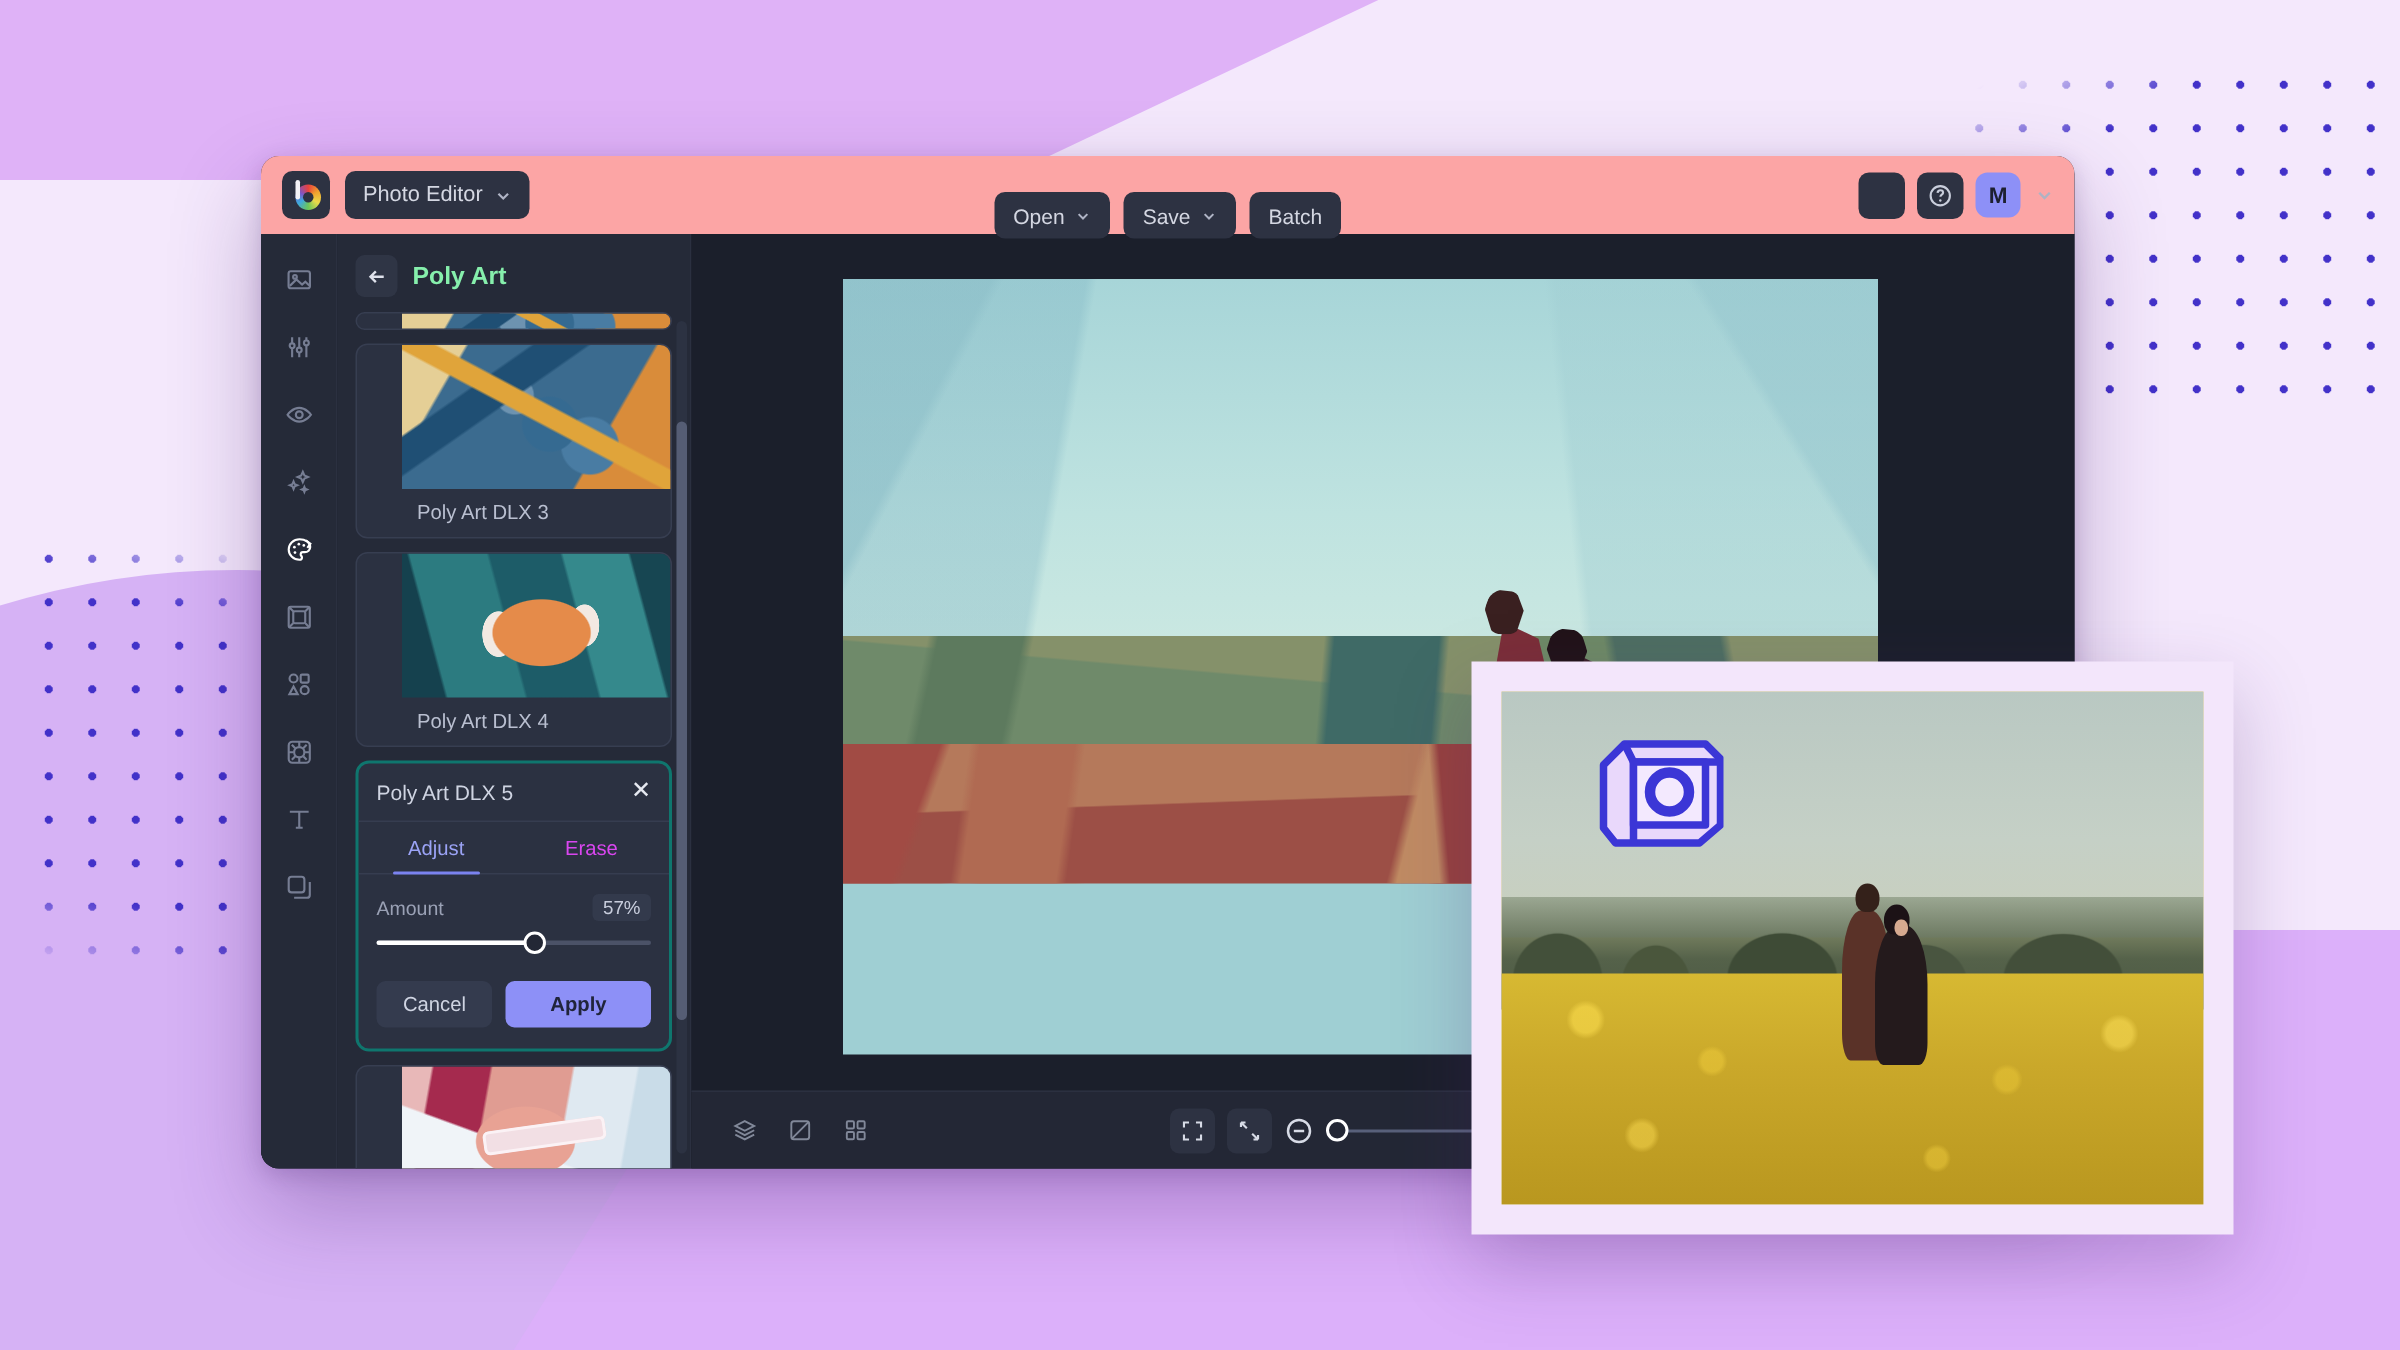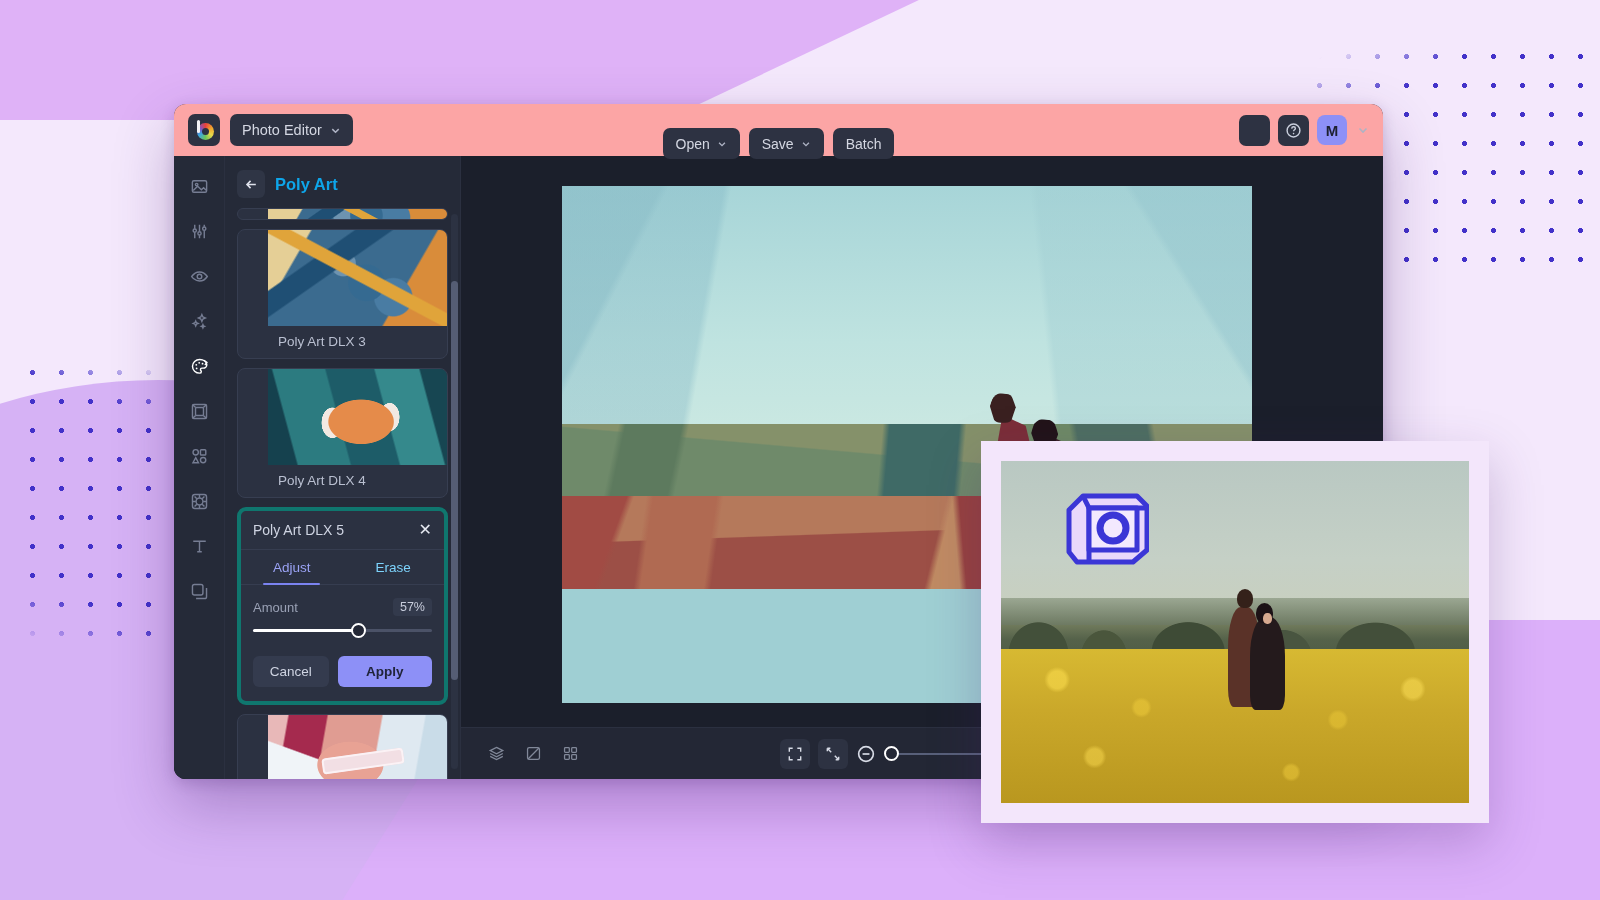--- a/index.html
+++ b/index.html
@@ -150,21 +150,21 @@
   .panel-head {
     display: flex; align-items: center; gap: 10px;
     padding: 14px 12px 10px 12px;
   }
   .back-btn {
     width: 28px; height: 28px; border-radius: 6px;
     background: #2f3545; color: #dfe2ec;
     display: flex; align-items: center; justify-content: center;
     font-size: 16px; cursor: pointer;
   }
-  .panel-title { color: #0ea5e9; font-size: 16.5px; font-weight: bold; }
+  .panel-title { color: #86efac; font-size: 16.5px; font-weight: bold; }
   .panel-scroll {
     flex: 1; overflow: hidden;
     padding: 0 12px 12px 12px;
     position: relative;
   }
   .thumb-card {
     background: #2b3141; border-radius: 8px;
     border: 1px solid #373e51;
     overflow: hidden; margin-bottom: 9px; cursor: pointer; padding-left: 30px;
   }
@@ -201,36 +201,36 @@
   .poly6::after {
     content: ''; position: absolute; left: 30%; top: 40%;
     width: 46%; height: 17%;
     background: #f2dfe4; border-radius: 4px;
     transform: rotate(-8deg);
     box-shadow: inset 0 0 0 2px #fbf2f5;
   }
 
   
   .adjust-card {
-    background: #2b3141; border: 4px solid #0f766e;
+    background: #2b3141; border: 2px solid #0f766e;
     border-radius: 9px; margin-bottom: 9px;
     overflow: hidden;
   }
   .adjust-head {
     display: flex; align-items: center; justify-content: space-between;
     padding: 11px 12px 11px 12px;
   }
   .adjust-name { color: #cfd4e2; font-size: 14px; }
   .close-x { color: #e6e9f1; font-size: 16px; cursor: pointer; line-height: 1; }
   .tabs {
     display: flex; border-top: 1px solid #363d50; border-bottom: 1px solid #363d50;
   }
   .tab {
     flex: 1; text-align: center; padding: 10px 0 9px 0;
-    font-size: 13.5px; color: #7dd3fc; cursor: pointer; position: relative;
+    font-size: 13.5px; color: #d946ef; cursor: pointer; position: relative;
   }
   .tab.active { color: #9ba3f5; }
   .tab.active::after {
     content: ''; position: absolute; left: 22%; right: 22%; bottom: -1px;
     height: 2.5px; background: #7b83f0; border-radius: 2px;
   }
   .slider-row {
     display: flex; align-items: center; justify-content: space-between;
     padding: 13px 12px 4px 12px;
     gap: 44px;

